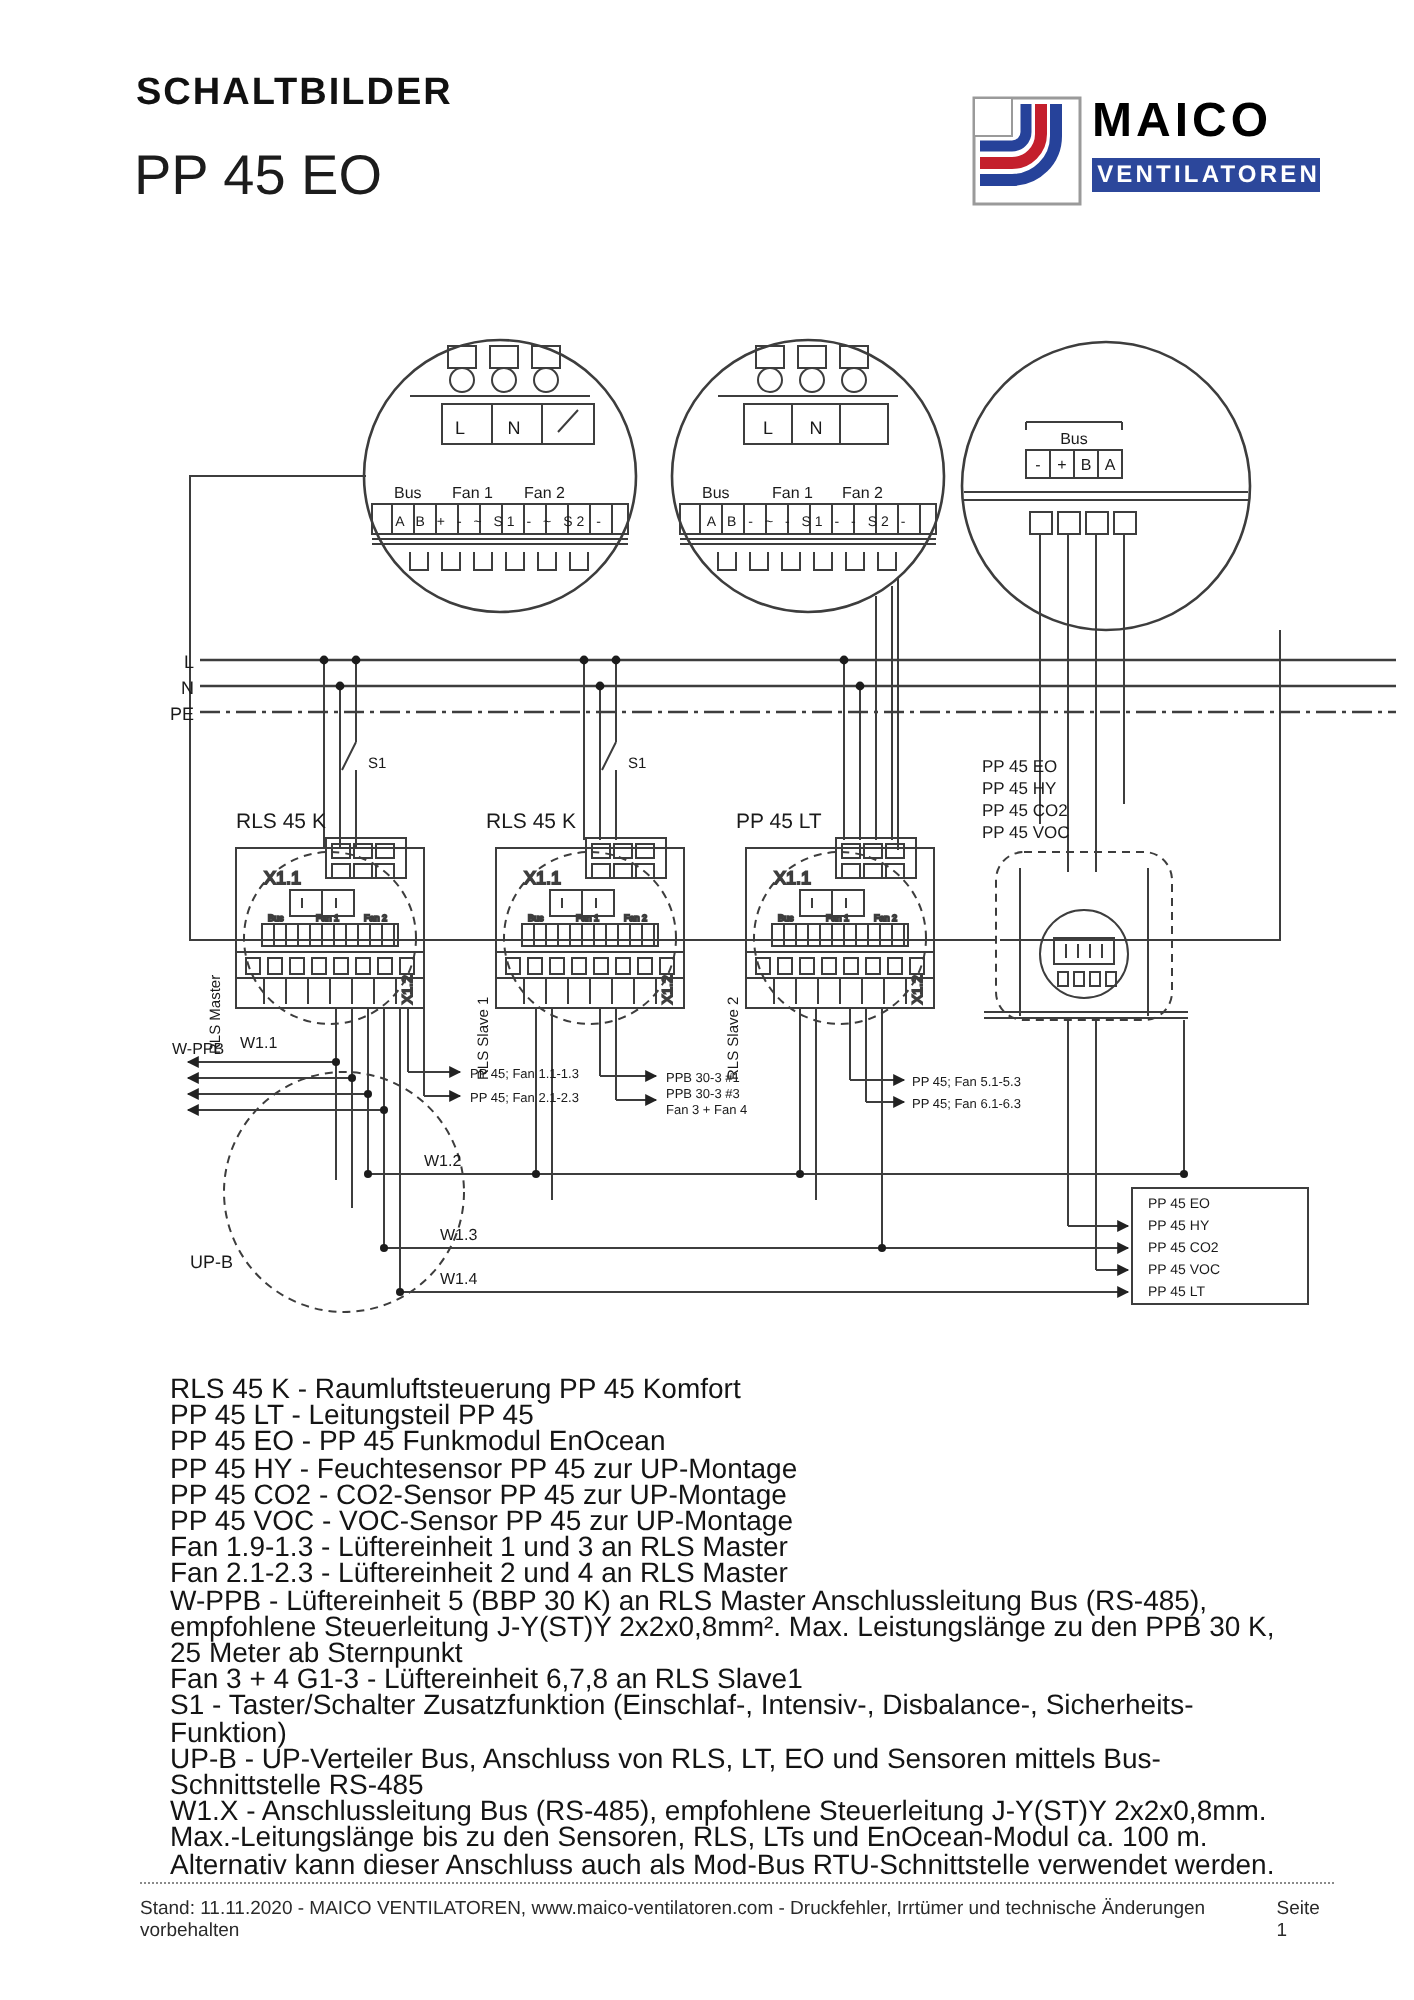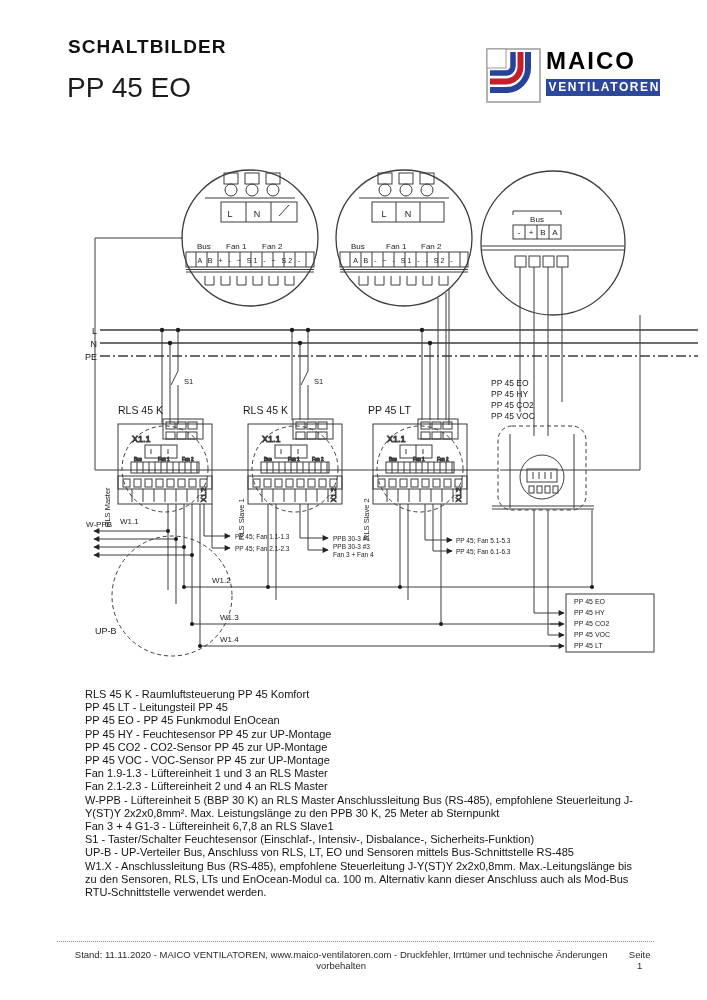--- a/index.html
+++ b/index.html
@@ -19,26 +19,26 @@
                   font-size:12px; font-weight:bold; letter-spacing:1.6px; text-align:right;
                   line-height:17px; }
 
   svg.diagram { position:absolute; left:0; top:0; width:707px; height:1000px; }
   svg.diagram text { fill:#1a1a1a; font-family:"Liberation Sans", sans-serif; }
   .wire { stroke:#3d3d3d; stroke-width:1; fill:none; }
   .wire2 { stroke:#3d3d3d; stroke-width:1.3; fill:none; }
   .dash { stroke-dasharray:4 3; }
   .dot { fill:#1c1c1c; stroke:none; }
 
-  .legend { position:absolute; left:85px; top:688px; width:560px; font-size:11px;
+  .legend { position:absolute; left:85px; top:688px; width:560px; font-size:14px;
             line-height:13.2px; color:#141414; }
   .legend div { white-space:normal; }
 
-  .footer { position:absolute; left:57px; top:941px; width:597px; border-top:1px dotted #8a8a8a;
-            padding-top:7px; display:flex; justify-content:space-between; font-size:9.5px; color:#2a2a2a;text-align:center; }
+  .footer { position:absolute; left:70px; top:941px; width:597px; border-top:1px dotted #8a8a8a;
+            padding-top:7px; display:flex; justify-content:space-between; font-size:9.5px; color:#2a2a2a; }
 </style>
 </head>
 <body>
 
 <div class="page">
 
   <div class="doc-title">SCHALTBILDER</div>
   <div class="product-title">PP 45 EO</div>
 
   <div class="logo">
@@ -292,21 +292,21 @@
     <div>RLS 45 K - Raumluftsteuerung PP 45 Komfort</div>
     <div>PP 45 LT - Leitungsteil PP 45</div>
     <div>PP 45 EO - PP 45 Funkmodul EnOcean</div>
     <div>PP 45 HY - Feuchtesensor PP 45 zur UP-Montage</div>
     <div>PP 45 CO2 - CO2-Sensor PP 45 zur UP-Montage</div>
     <div>PP 45 VOC - VOC-Sensor PP 45 zur UP-Montage</div>
     <div>Fan 1.9-1.3 - Lüftereinheit 1 und 3 an RLS Master</div>
     <div>Fan 2.1-2.3 - Lüftereinheit 2 und 4 an RLS Master</div>
     <div>W-PPB - Lüftereinheit 5 (BBP 30 K) an RLS Master Anschlussleitung Bus (RS-485), empfohlene Steuerleitung J-Y(ST)Y 2x2x0,8mm². Max. Leistungslänge zu den PPB 30 K, 25 Meter ab Sternpunkt</div>
     <div>Fan 3 + 4 G1-3 - Lüftereinheit 6,7,8 an RLS Slave1</div>
-    <div>S1 - Taster/Schalter Feuchtesensor (Einschlaf-, Intensiv-, Disbalance-, Sicherheits-Funktion)</div>
+    <div>S1 - Taster/Schalter Zusatzfunktion (Einschlaf-, Intensiv-, Disbalance-, Sicherheits-Funktion)</div>
     <div>UP-B - UP-Verteiler Bus, Anschluss von RLS, LT, EO und Sensoren mittels Bus-Schnittstelle RS-485</div>
     <div>W1.X - Anschlussleitung Bus (RS-485), empfohlene Steuerleitung J-Y(ST)Y 2x2x0,8mm. Max.-Leitungslänge bis zu den Sensoren, RLS, LTs und EnOcean-Modul ca. 100 m. Alternativ kann dieser Anschluss auch als Mod-Bus RTU-Schnittstelle verwendet werden.</div>
   </div>
 
   <div class="footer">
     <span>Stand: 11.11.2020 - MAICO VENTILATOREN, www.maico-ventilatoren.com - Druckfehler, Irrtümer und technische Änderungen vorbehalten</span>
     <span>Seite 1</span>
   </div>
 
 </div>

